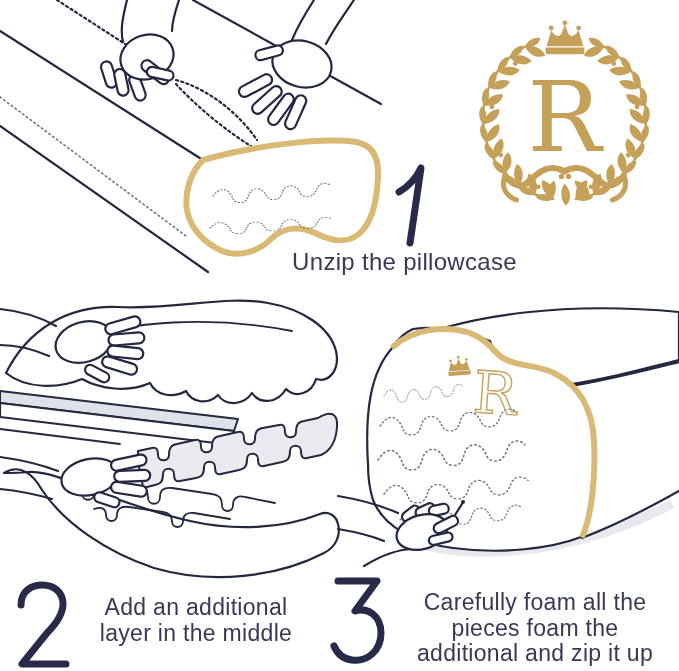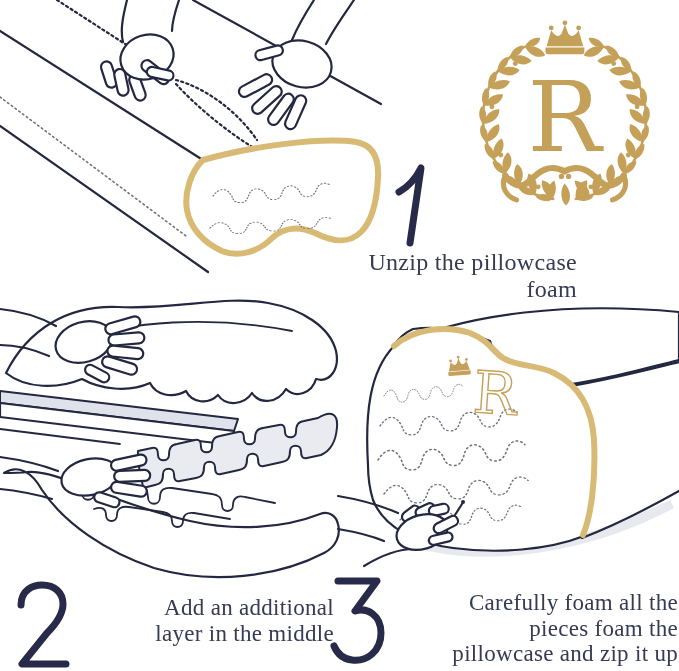--- a/index.html
+++ b/index.html
@@ -25,21 +25,21 @@
   .trim{stroke:var(--trim-gold);fill:#ffffff;stroke-width:6;stroke-linejoin:round;}
   .band{stroke:var(--trim-gold);fill:none;stroke-width:6;stroke-linecap:round;}
   .gold-fill{fill:var(--gold);stroke:none;}
   .dots{stroke:var(--dots);fill:none;stroke-width:1.6;stroke-dasharray:1.5 3.2;stroke-linecap:round;}
   .zip-dots{stroke:var(--ink);fill:none;stroke-width:2.2;stroke-dasharray:2.2 3.2;stroke-linecap:round;}
   .shadow{fill:var(--shadow);opacity:.55;stroke:none;}
   
   .num svg path{stroke:var(--number);stroke-width:7;fill:none;stroke-linecap:round;stroke-linejoin:round;}
   .sr{position:absolute;width:1px;height:1px;overflow:hidden;clip:rect(0 0 0 0);white-space:nowrap;}
   
-  .caption{color:var(--text);text-align:right;letter-spacing:.3px;font-family:Liberation Serif, serif;}
+  .caption{color:var(--text);text-align:center;letter-spacing:.3px;}
   .cap-1{font-size:24px;line-height:26.5px;}
   .cap-23{font-size:23px;line-height:25.5px;}
   
   .logo-r{font-family:"DejaVu Serif","Liberation Serif",serif;font-size:96px;fill:var(--gold);text-anchor:middle;}
   .pillow-r{font-family:"DejaVu Serif","Liberation Serif",serif;font-size:58px;fill:none;stroke:var(--gold);stroke-width:1.4;}
 </style>
 </head>
 <body>
 
 <div class="canvas">
@@ -161,30 +161,29 @@
   </div>
   <div class="abs num" style="left:330px;top:577px">
     <span class="sr">3</span>
     <svg width="60" height="88" viewBox="0 0 58 88">
         <path d="M7,4 L46,4 L24,34 C36,30 50,38 50,56 C50,74 36,85 21,83 C12,82 6,76 3,69"></path>
       </svg>
   </div>
 
   <div class="abs caption cap-1" style="left:232px;top:249px;width:345px">
     <div>Unzip the pillowcase</div>
-    <div>foam</div>
   </div>
   <div class="abs caption cap-23" style="left:58px;top:595px;width:276px">
     <div>Add an additional</div>
     <div>layer in the middle</div>
   </div>
   <div class="abs caption cap-23" style="left:392px;top:590px;width:286px">
     <div>Carefully foam all the</div>
     <div>pieces foam the</div>
-    <div>pillowcase and zip it up</div>
+    <div>additional and zip it up</div>
   </div>
 
   <svg class="abs" style="left:0;top:281px" width="352" height="314" viewBox="0 0 352 314">
 
     <g>
       <path class="slab-fill" d="M0,110 L238,138 L234,150 L0,122 Z"></path>
       <path class="white-fill" d="M0,122 L234,150 L232,164 L0,136 Z"></path>
       <path class="ink-thin" d="M0,148 L120,163"></path>
     </g>
 

